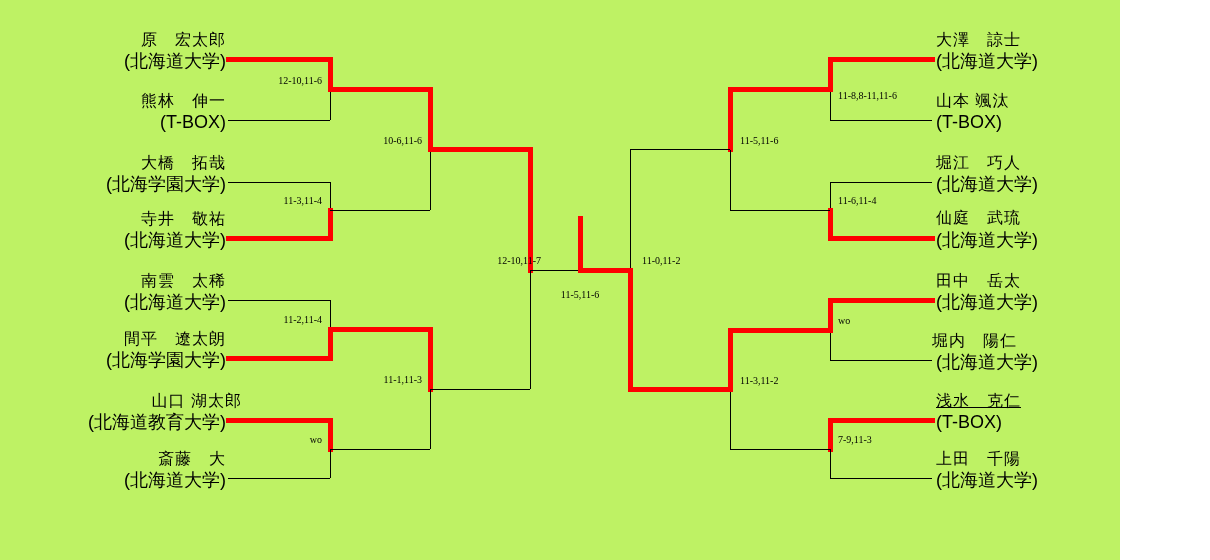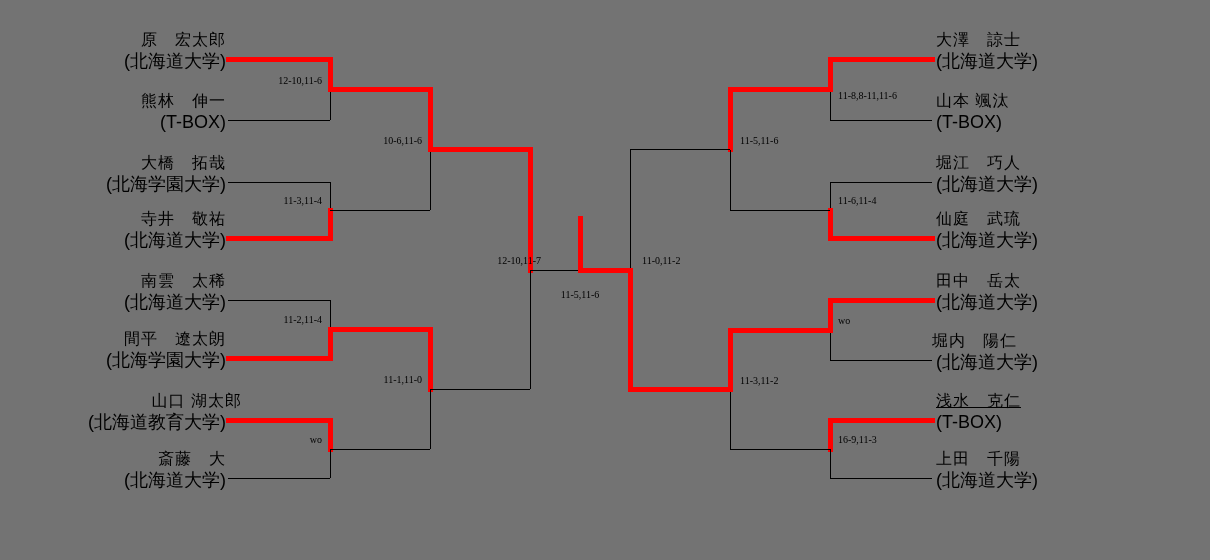--- a/index.html
+++ b/index.html
@@ -1,17 +1,17 @@
 <!DOCTYPE html>
 <html><head>
 <meta charset="utf-8">
 <style>
   html,body{margin:0;padding:0;background:#ffffff;}
   #stage{
-    position:relative;width:1210px;height:560px;background:#737373;
+    position:relative;width:1120px;height:560px;background:#bef264;
     font-family:"Liberation Sans","DejaVu Sans",sans-serif;
     overflow:hidden;color:#000;
   }
   #lines{position:absolute;left:0;top:0;}
   .pname{
     position:absolute;white-space:nowrap;font-size:16px;line-height:20px;
     letter-spacing:1px;color:#000;
   }
   .paff{
     position:absolute;white-space:nowrap;font-size:18px;line-height:16px;color:#000;
@@ -99,39 +99,39 @@
     <div class="paff" style="left: 226px; top: 352px; transform: translateX(-100%);">(北海学園大学)</div>
     <div class="pname" style="left: 226px; top: 391px; transform: translateX(-100%); margin-left: 16px;">山口 湖太郎</div>
     <div class="paff" style="left: 226px; top: 414px; transform: translateX(-100%);">(北海道教育大学)</div>
     <div class="pname" style="left: 226px; top: 449px; transform: translateX(-100%);">斎藤　大</div>
     <div class="paff" style="left: 226px; top: 472px; transform: translateX(-100%);">(北海道大学)</div>
     <div class="score" style="left: 322px; top: 72.5px; transform: translateX(-100%);">12-10,11-6</div>
     <div class="score" style="left: 322px; top: 193px; transform: translateX(-100%);">11-3,11-4</div>
     <div class="score" style="left: 322px; top: 312px; transform: translateX(-100%);">11-2,11-4</div>
     <div class="score" style="left: 322px; top: 432px; transform: translateX(-100%);">wo</div>
     <div class="score" style="left: 422px; top: 132.75px; transform: translateX(-100%);">10-6,11-6</div>
-    <div class="score" style="left: 422px; top: 372px; transform: translateX(-100%);">11-1,11-0</div>
+    <div class="score" style="left: 422px; top: 372px; transform: translateX(-100%);">11-1,11-3</div>
     <div class="score" style="left: 522px; top: 253px; transform: translateX(-100%); margin-left: 19px;">12-10,11-7</div>
     <div class="pname" style="left: 936px; top: 30px;">大澤　諒士</div>
     <div class="paff" style="left: 936px; top: 53px;">(北海道大学)</div>
     <div class="pname" style="left: 936px; top: 91px;">山本 颯汰</div>
     <div class="paff" style="left: 936px; top: 114px;">(T-BOX)</div>
     <div class="pname" style="left: 936px; top: 153px;">堀江　巧人</div>
     <div class="paff" style="left: 936px; top: 176px;">(北海道大学)</div>
-    <div class="pname" style="left: 936px; top: 209px;">仙庭　武琉</div>
+    <div class="pname" style="left: 936px; top: 209px; font-family: Liberation Mono, monospace;">仙庭　武琉</div>
     <div class="paff" style="left: 936px; top: 232px;">(北海道大学)</div>
     <div class="pname" style="left: 936px; top: 271px;">田中　岳太</div>
     <div class="paff" style="left: 936px; top: 294px;">(北海道大学)</div>
     <div class="pname" style="left: 932px; top: 331px;">堀内　陽仁</div>
     <div class="paff" style="left: 936px; top: 354px;">(北海道大学)</div>
     <div class="pname" style="left: 936px; top: 391px; text-decoration: underline;">浅水　克仁</div>
     <div class="paff" style="left: 936px; top: 414px;">(T-BOX)</div>
     <div class="pname" style="left: 936px; top: 449px;">上田　千陽</div>
     <div class="paff" style="left: 936px; top: 472px;">(北海道大学)</div>
     <div class="score" style="left: 838px; top: 87.5px;">11-8,8-11,11-6</div>
     <div class="score" style="left: 838px; top: 193px;">11-6,11-4</div>
     <div class="score" style="left: 838px; top: 313px;">wo</div>
-    <div class="score" style="left: 838px; top: 432px;">16-9,11-3</div>
+    <div class="score" style="left: 838px; top: 432px;">7-9,11-3</div>
     <div class="score" style="left: 740px; top: 132.75px;">11-5,11-6</div>
     <div class="score" style="left: 740px; top: 372.5px;">11-3,11-2</div>
     <div class="score" style="left: 642px; top: 253px;">11-0,11-2</div>
     <div class="score" style="left: 580px; top: 287px; transform: translateX(-50%);">11-5,11-6</div>
   </div>
 
 </body></html>

